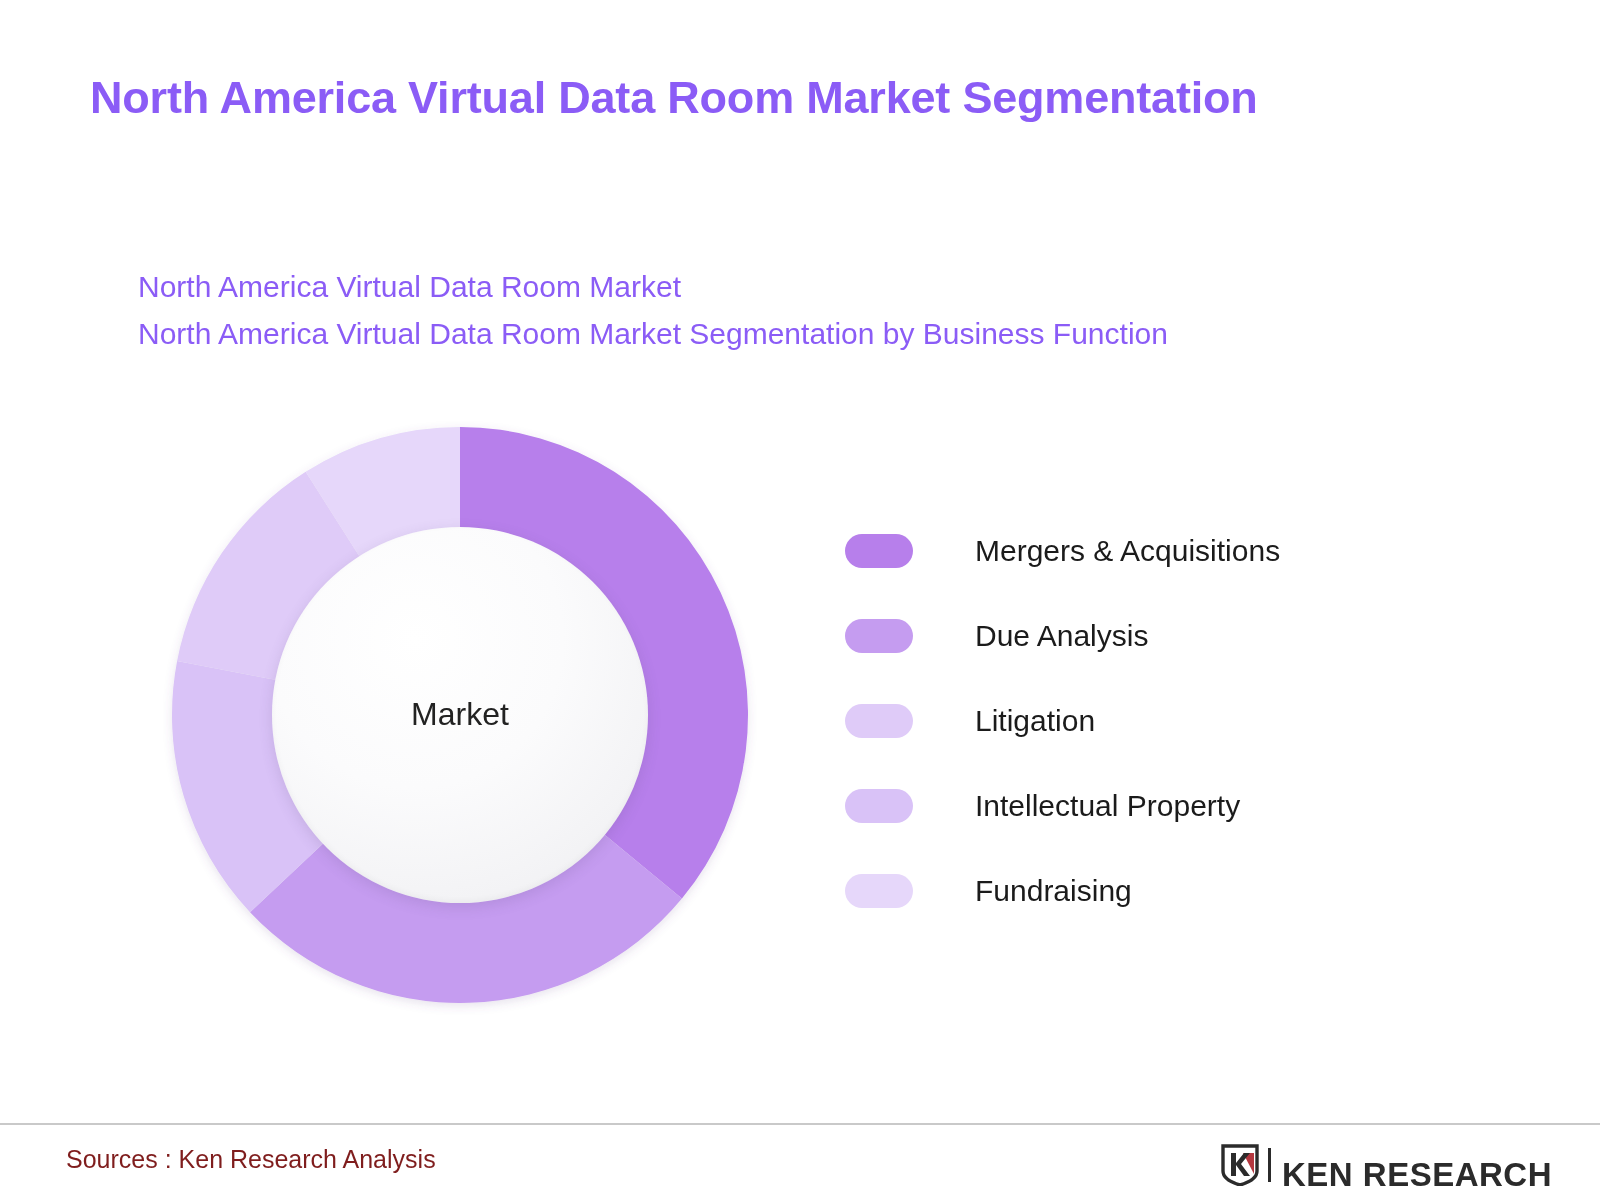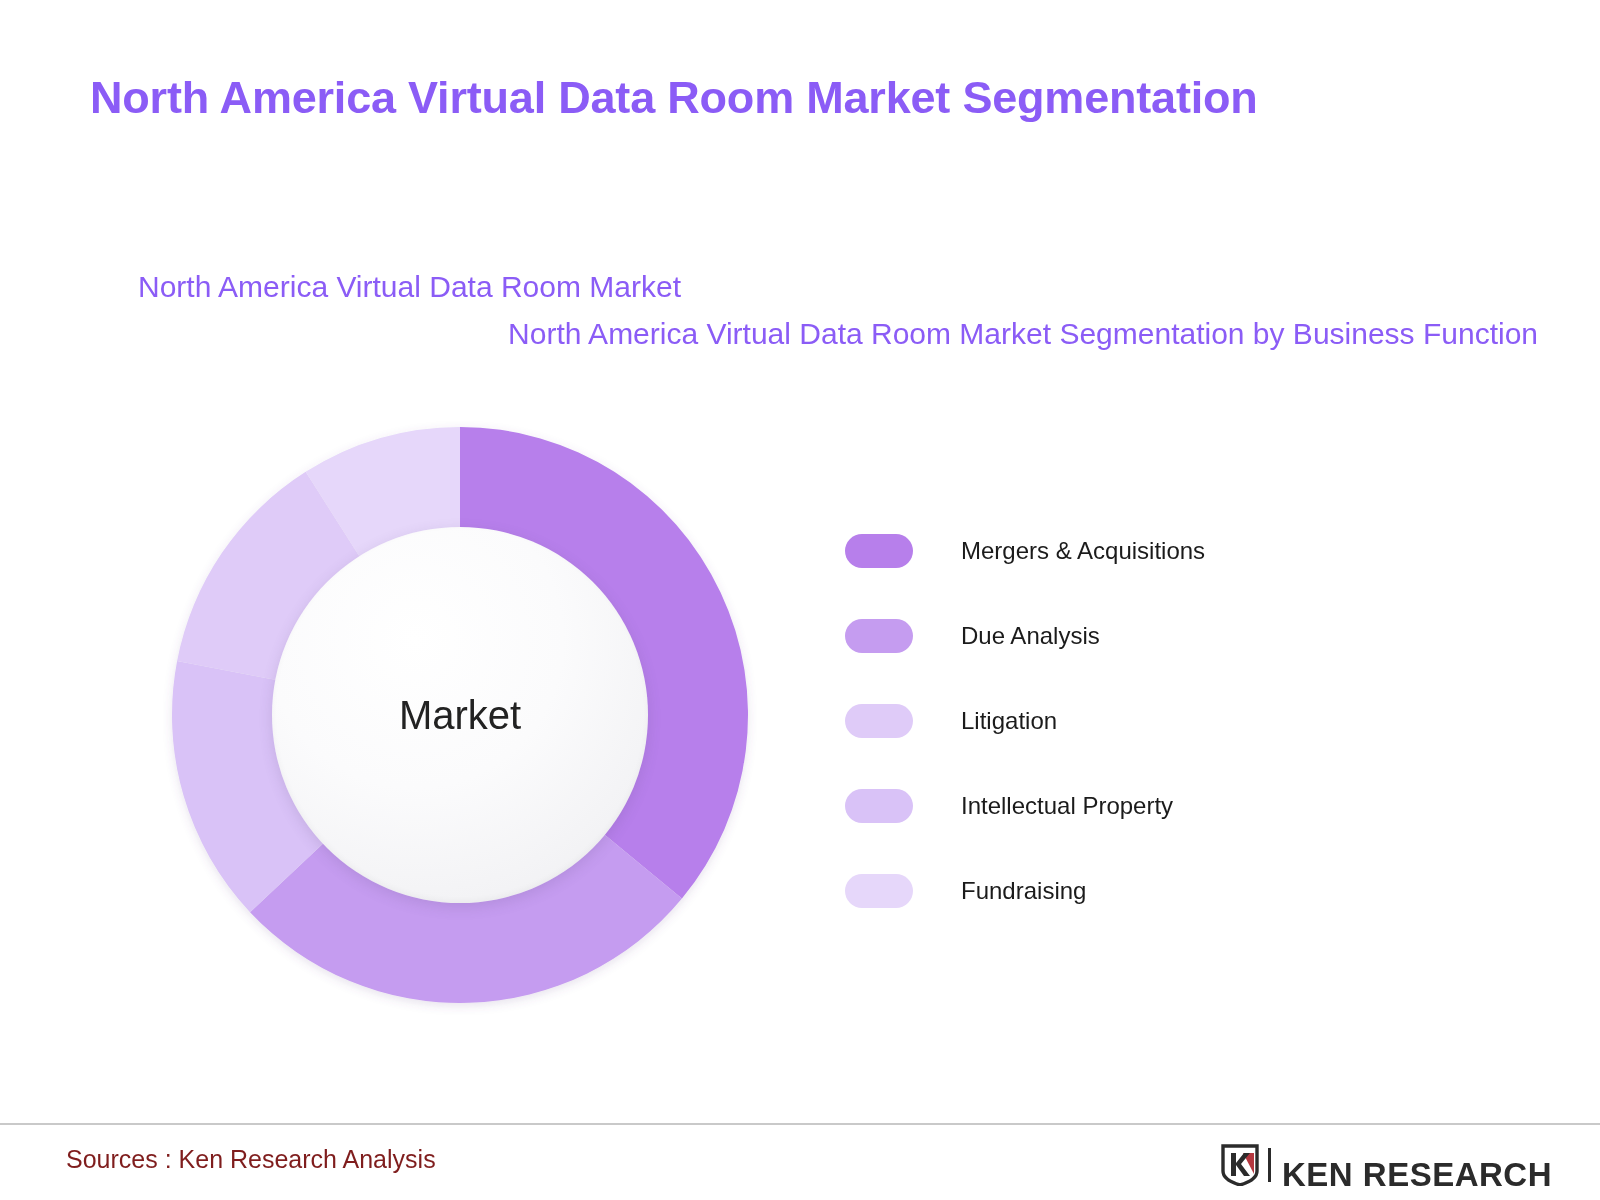--- a/index.html
+++ b/index.html
@@ -38,21 +38,21 @@
   .subtitle {
     position: absolute;
     left: 90px;
     top: 264px;
     width: 1400px;
     font-size: 30px;
     line-height: 1.55;
     color: #8b5cf6;
     margin-left: 48px;
   }
-  .subtitle .sub2 { display: block; text-align: right; }
+  .subtitle .sub2 { display: block; }
 
   
   .chart-area {
     position: absolute;
     left: 150px;
     top: 405px;
     width: 620px;
     height: 620px;
   }
   .donut-svg {
@@ -71,21 +71,21 @@
     border-radius: 50%;
     background: radial-gradient(circle at 38% 30%, #ffffff 0%, #fbfbfc 42%, #ededf0 100%);
     box-shadow: 0 4px 14px rgba(90,70,120,0.16), inset 0 -2px 6px rgba(0,0,0,0.04);
     display: flex;
     flex-direction: column;
     align-items: center;
     justify-content: center;
     box-sizing: border-box;
   }
   .center-label .ctext {
-    font-size: 40px;
+    font-size: 32px;
     color: #222222;
     line-height: 1.55;
     text-align: center;
     white-space: nowrap;
   }
 
   
   .legend {
     position: absolute;
     left: 845px;
@@ -97,22 +97,22 @@
     align-items: center;
     height: 85px;
   }
   .legend-swatch {
     width: 68px;
     height: 34px;
     border-radius: 17px;
     flex: 0 0 auto;
   }
   .legend-text {
-    margin-left: 48px;
-    font-size: 24px;
+    margin-left: 62px;
+    font-size: 30px;
     color: #1b1b1b;
     white-space: nowrap;
   }
 
   
   .footer-rule {
     position: absolute;
     left: 0;
     right: 0;
     top: 1123px;

